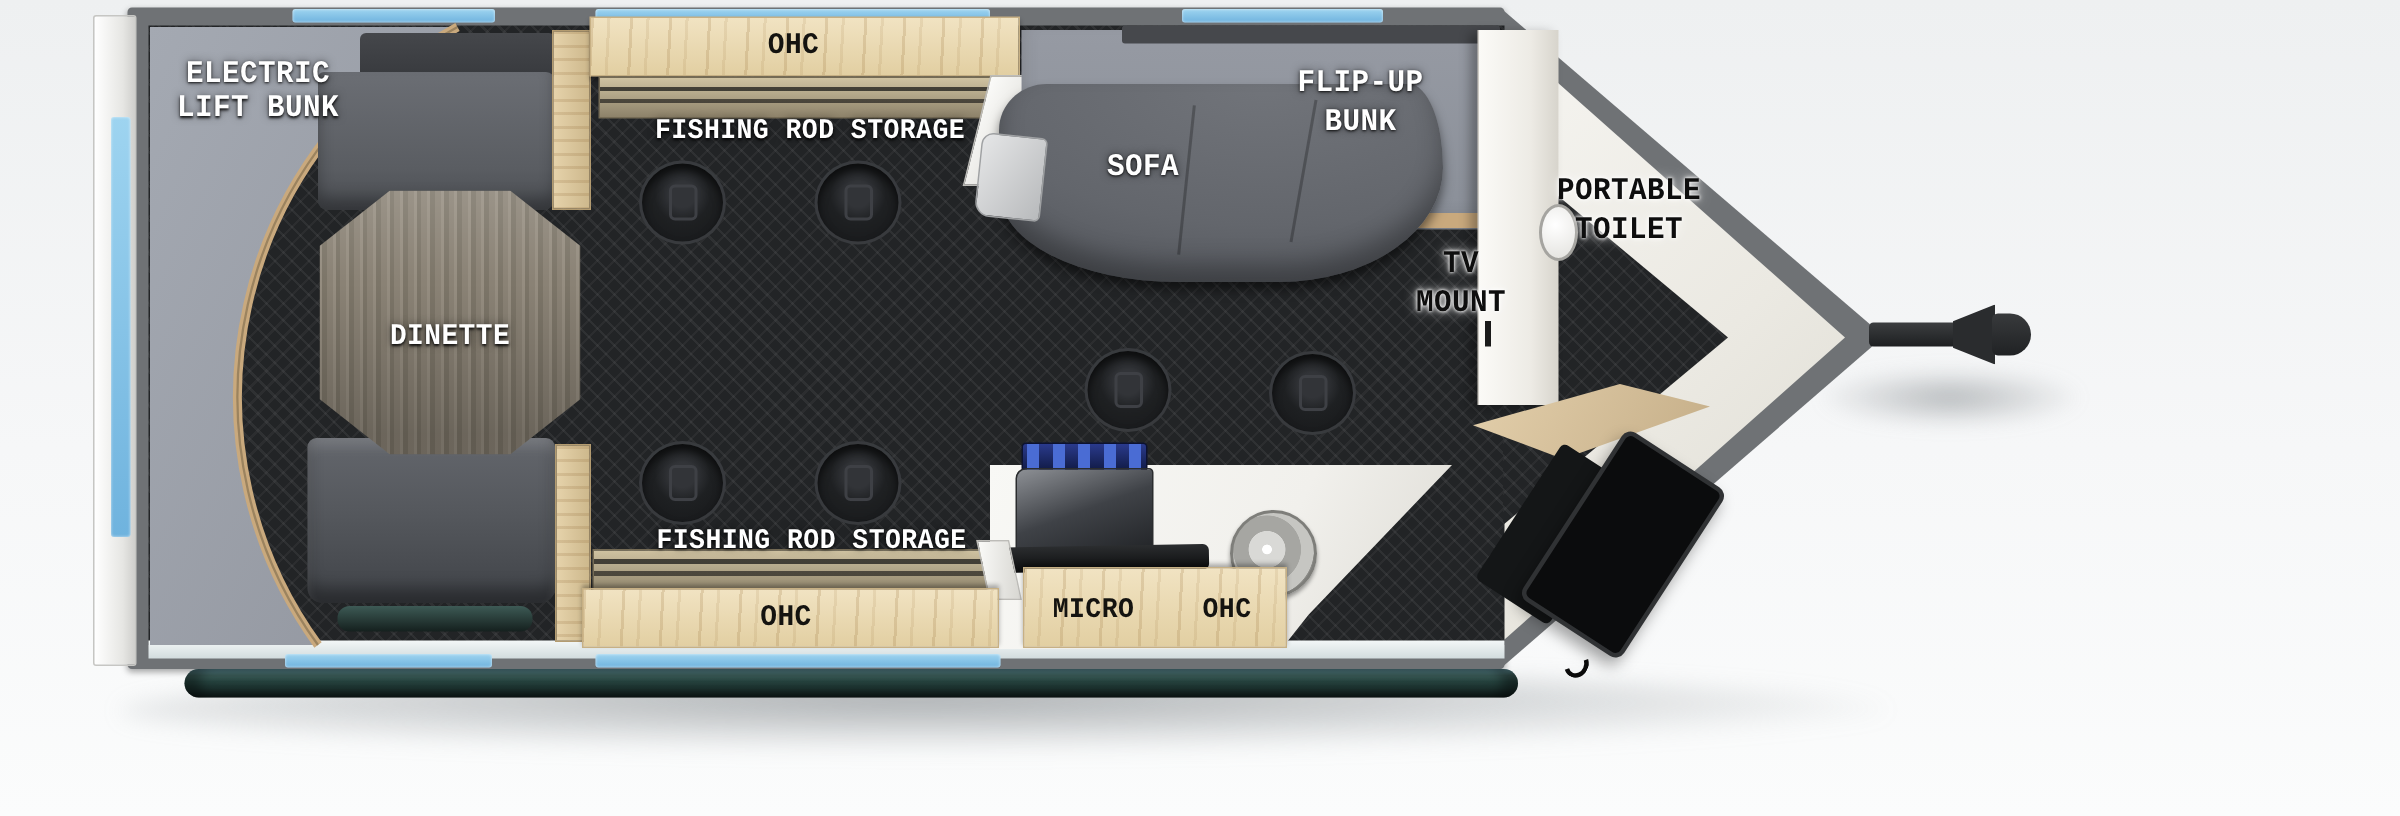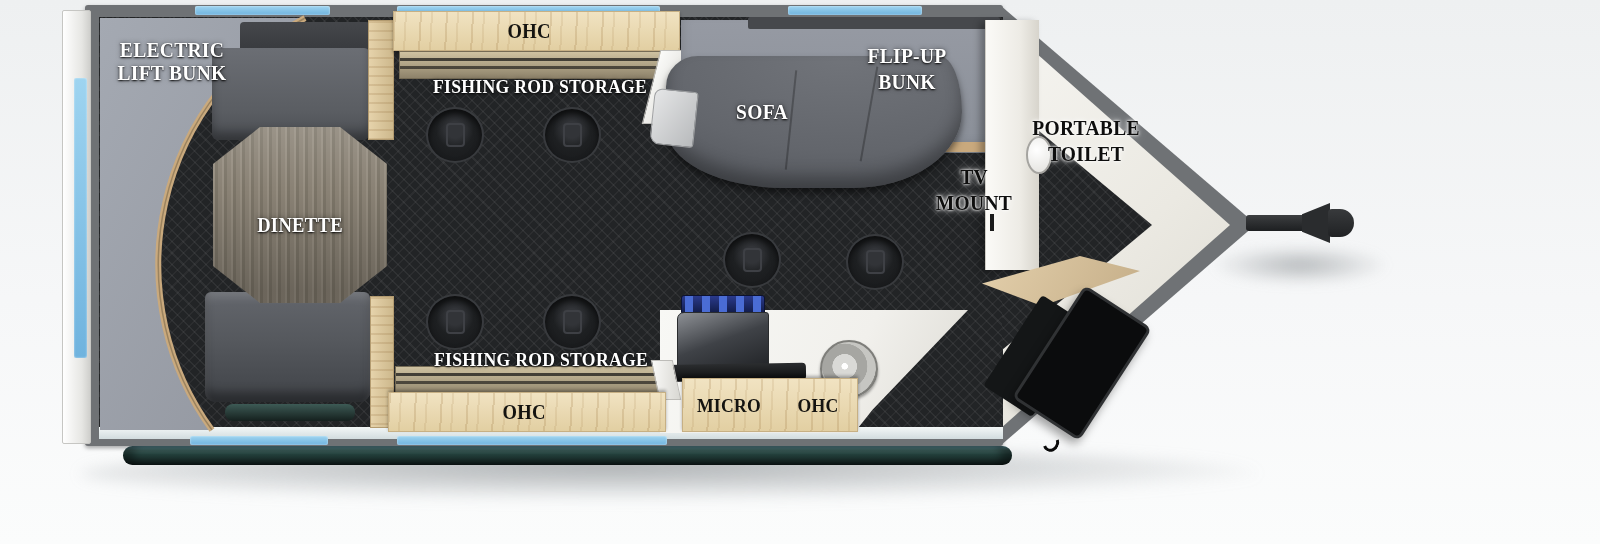--- a/index.html
+++ b/index.html
@@ -1,18 +1,18 @@
 <!DOCTYPE html>
 <html><head>
 <meta charset="utf-8">
 <style>
   html,body{margin:0;padding:0;background:#fff;}
   .stage{position:relative;width:1600px;height:544px;overflow:hidden;
          background:linear-gradient(180deg,#eef0f1 0%,#f6f7f8 55%,#fbfcfc 100%);
-         font-family:Liberation Serif, serif;}
+         font-family:Liberation Mono, monospace;}
   .abs{position:absolute;}
   .lab{position:absolute;font-weight:700;white-space:nowrap;
        transform:translate(-50%,-50%) scaleX(.93);color:#fff;letter-spacing:.3px;
        text-shadow:0 1px 2px rgba(0,0,0,.9),0 0 6px rgba(0,0,0,.5);}
   .lab.dk{color:#0e0e0e;text-shadow:0 0 4px rgba(255,255,255,.95),0 0 9px rgba(255,255,255,.8),0 0 2px rgba(255,255,255,.9);}
   .lab.wd{color:#141310;text-shadow:none;}
   .floor-tex{background-color:#222426;
     background-image:
       repeating-linear-gradient(45deg, rgba(255,255,255,.06) 0 1.5px, rgba(0,0,0,0) 1.5px 8px),
       repeating-linear-gradient(-45deg, rgba(255,255,255,.045) 0 1.5px, rgba(0,0,0,0) 1.5px 8px);}

